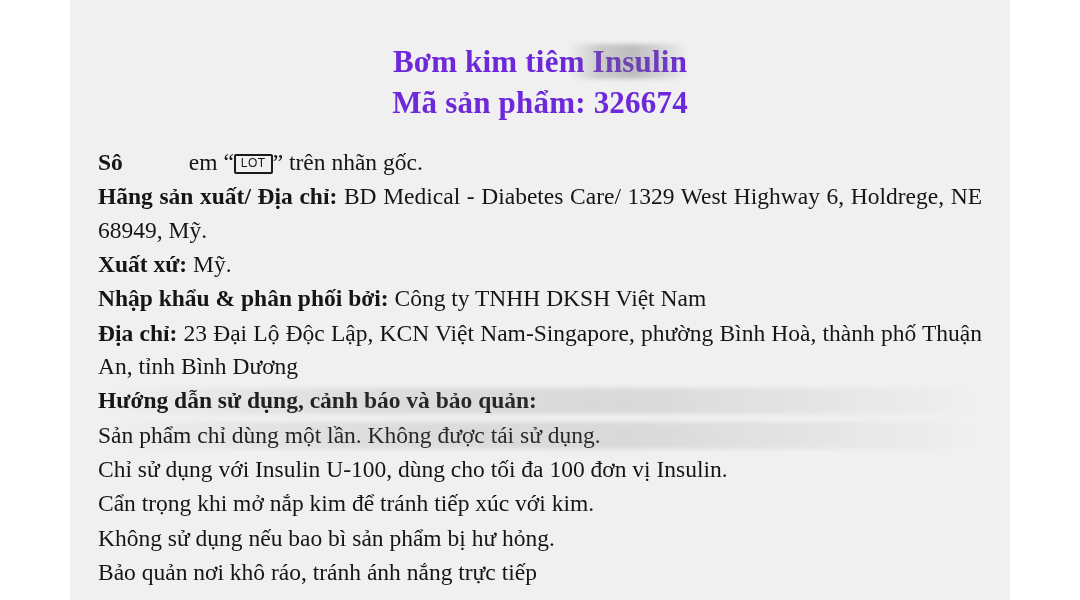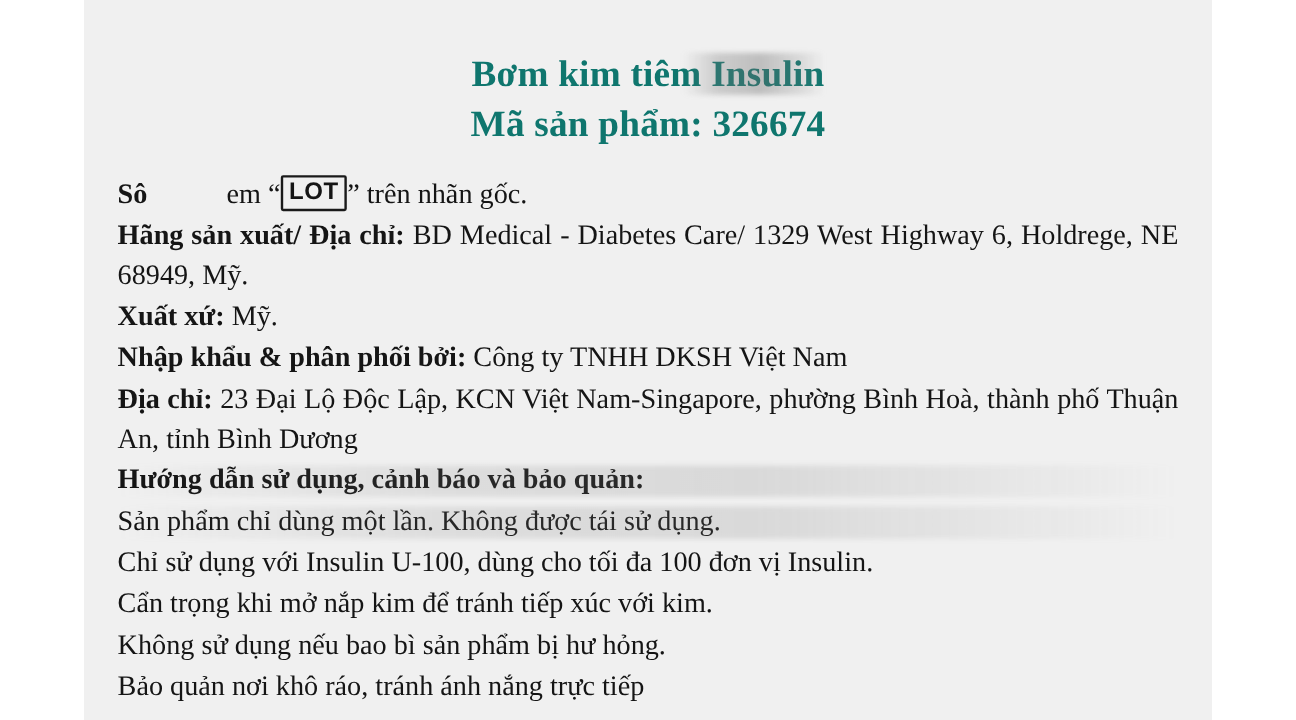--- a/index.html
+++ b/index.html
@@ -23,21 +23,21 @@
 
   .title-block {
     text-align: center;
     padding-top: 42px;
   }
 
   .title-line {
     font-weight: bold;
     font-size: 31px;
     line-height: 1.32;
-    color: #0f766e;
+    color: #6d28d9;
     letter-spacing: 0.2px;
   }
 
   .title-line-1 {
     position: relative;
     display: inline-block;
   }
 
   
   .title-line-1::after {
@@ -68,22 +68,22 @@
 
   b, .lbl {
     font-weight: bold;
   }
 
   .lot-chip {
     display: inline-block;
     border: 2px solid #1a1a1a;
     border-radius: 2px;
     padding: 0 5px 1px 5px;
-    font-size: 20px;
-    font-weight: bold;
+    font-size: 12px;
+    font-weight: normal;
     font-family: "Liberation Sans", sans-serif;
     line-height: 1.25;
     vertical-align: 3px;
     letter-spacing: 0.5px;
   }
 
   .hourglass-chip {
     display: inline-block;
     width: 17px;
     height: 20px;

